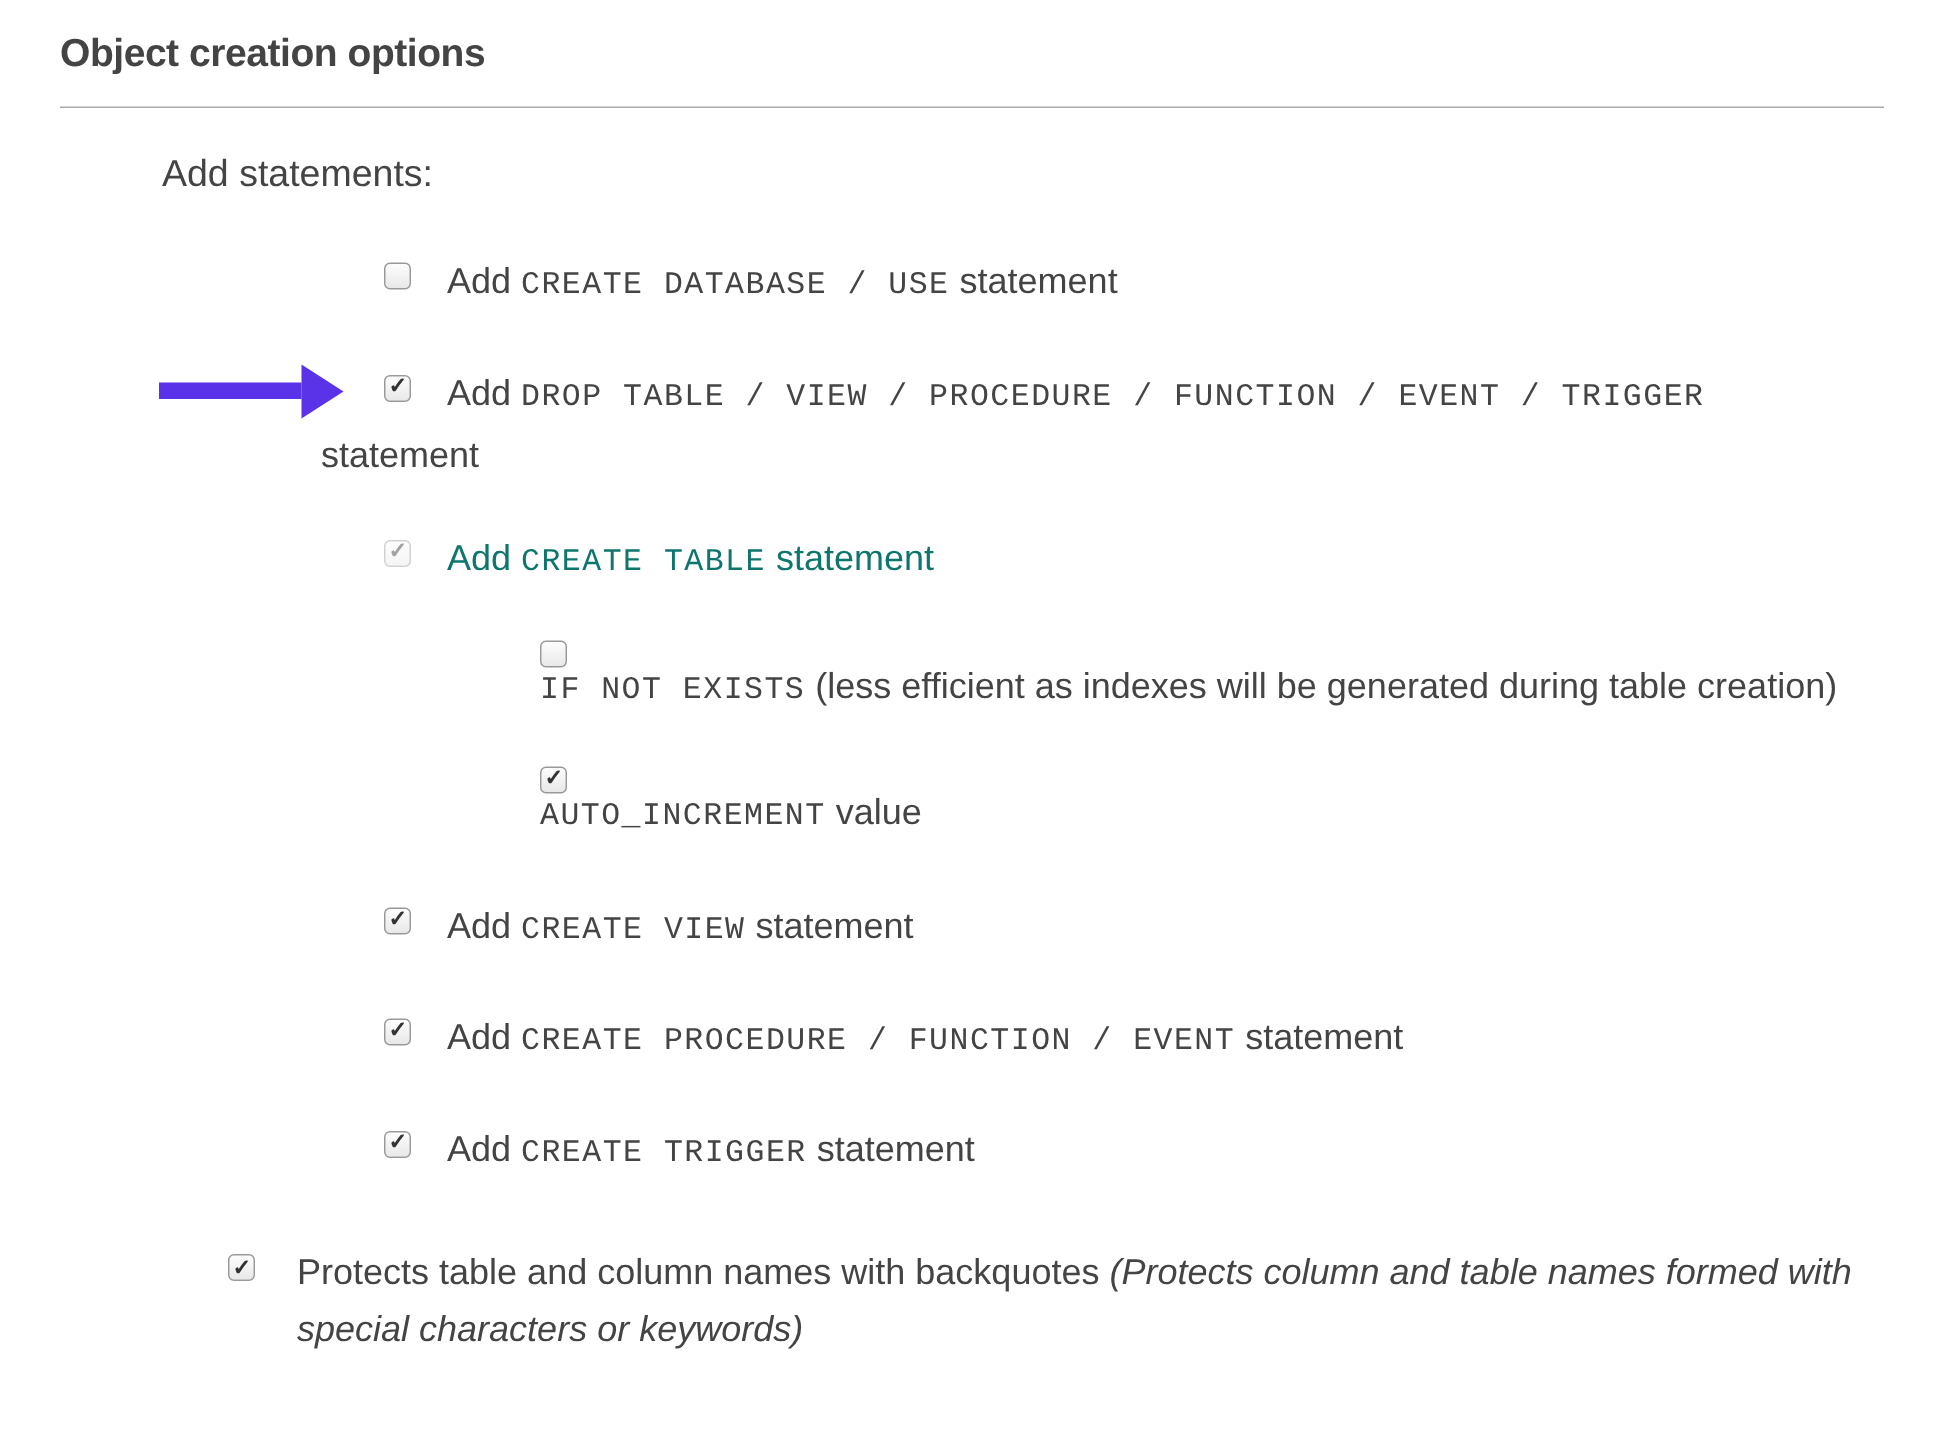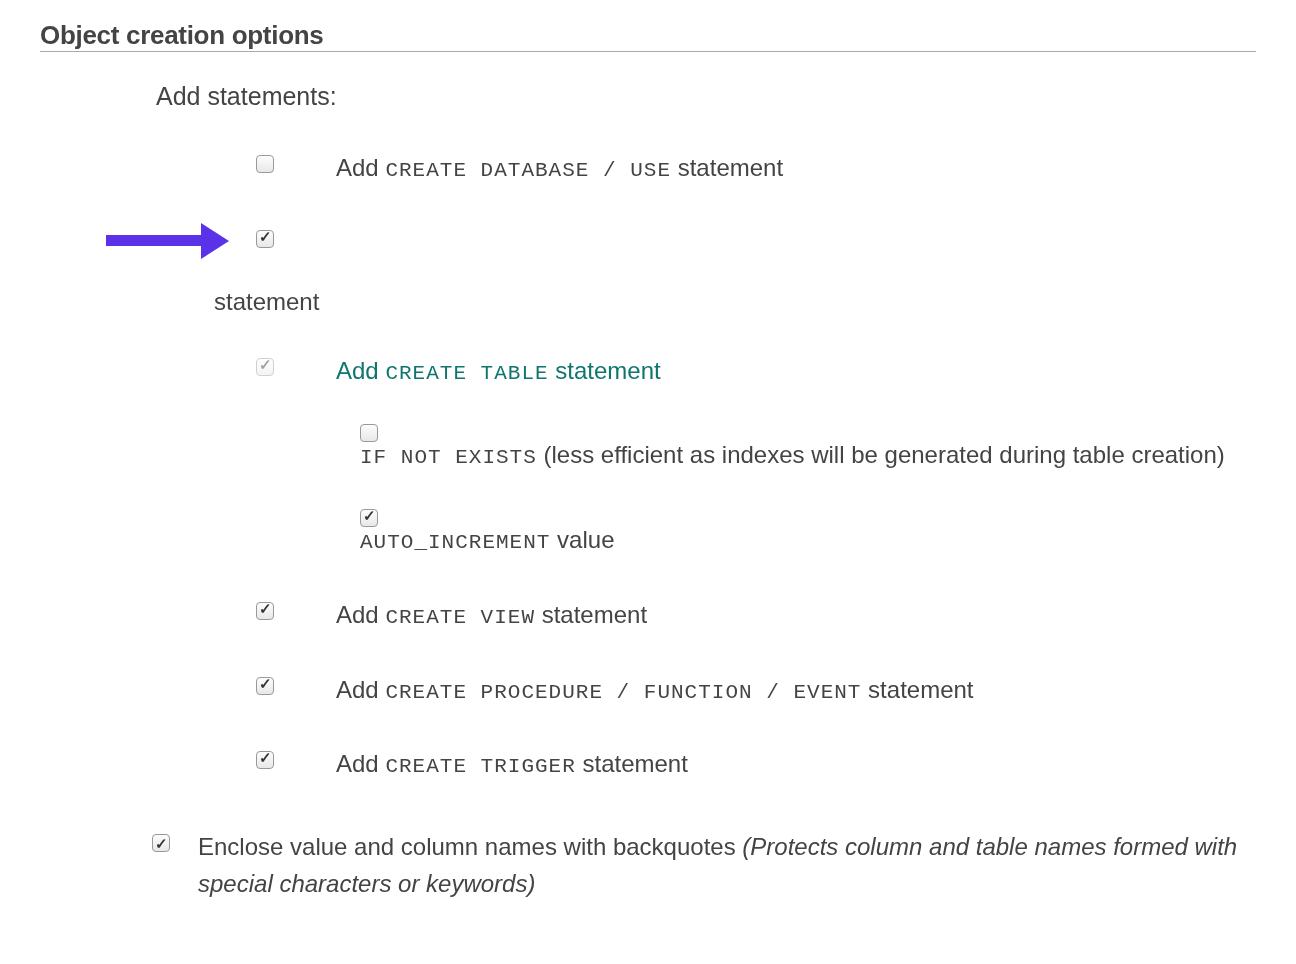--- a/index.html
+++ b/index.html
@@ -12,30 +12,29 @@
       font-size: 24px;
       color: #444;
       background: #fff;
       width: 1296px;
     }
     .section-heading {
       font-weight: bold;
       font-size: 26px;
       color: #444;
       border-bottom: 1px solid #aaa;
-      padding-bottom: 0;
+      padding-bottom: 20px;
       margin-bottom: 30px;
       letter-spacing: -0.3px;
     }
     .indent-1 {
-      margin-left: 116px;
+      margin-left: 68px;
     }
     .indent-2 {
       margin-left: 216px;
-      gap: 38px;
     }
     .indent-3 {
       margin-left: 320px;
       flex-direction: column;
     }
     .group-label {
       font-size: 25px;
       color: #444;
       margin-bottom: 38px;
     }
@@ -154,20 +153,23 @@
     <span>Add </span><span class="mono">CREATE DATABASE / USE</span><span> statement</span>
   </span>
 </div>
 
 <div class="option-row indent-2">
   <div class="arrow-annotation">
     <div class="arrow-stem"></div>
     <div class="arrow-head"></div>
   </div>
   <span class="checkbox checked"></span>
+  <span class="label-wrap">
+    <span>Add </span><span class="mono">DROP TABLE / VIEW / PROCEDURE / FUNCTION / EVENT / TRIGGER</span>
+  </span>
   <span class="continuation">statement</span>
 </div>
 
 <div class="option-row indent-2 tight">
   <span class="checkbox checked disabled"></span>
   <span class="label-wrap disabled">
     <span>Add </span><span class="mono">CREATE TABLE</span><span> statement</span>
   </span>
 </div>
 
@@ -202,15 +204,15 @@
 <div class="option-row indent-2">
   <span class="checkbox checked"></span>
   <span class="label-wrap">
     <span>Add </span><span class="mono">CREATE TRIGGER</span><span> statement</span>
   </span>
 </div>
 
 <div class="bottom-row">
   <span class="checkbox checked"></span>
   <span class="bottom-label">
-    <span>Enclose value and column names with backquotes </span><span class="italic-note">(Protects column and table names formed with special characters or keywords)</span>
+    <span>Protects table and column names with backquotes </span><span class="italic-note">(Protects column and table names formed with special characters or keywords)</span>
   </span>
 </div>
 
 </body></html>

